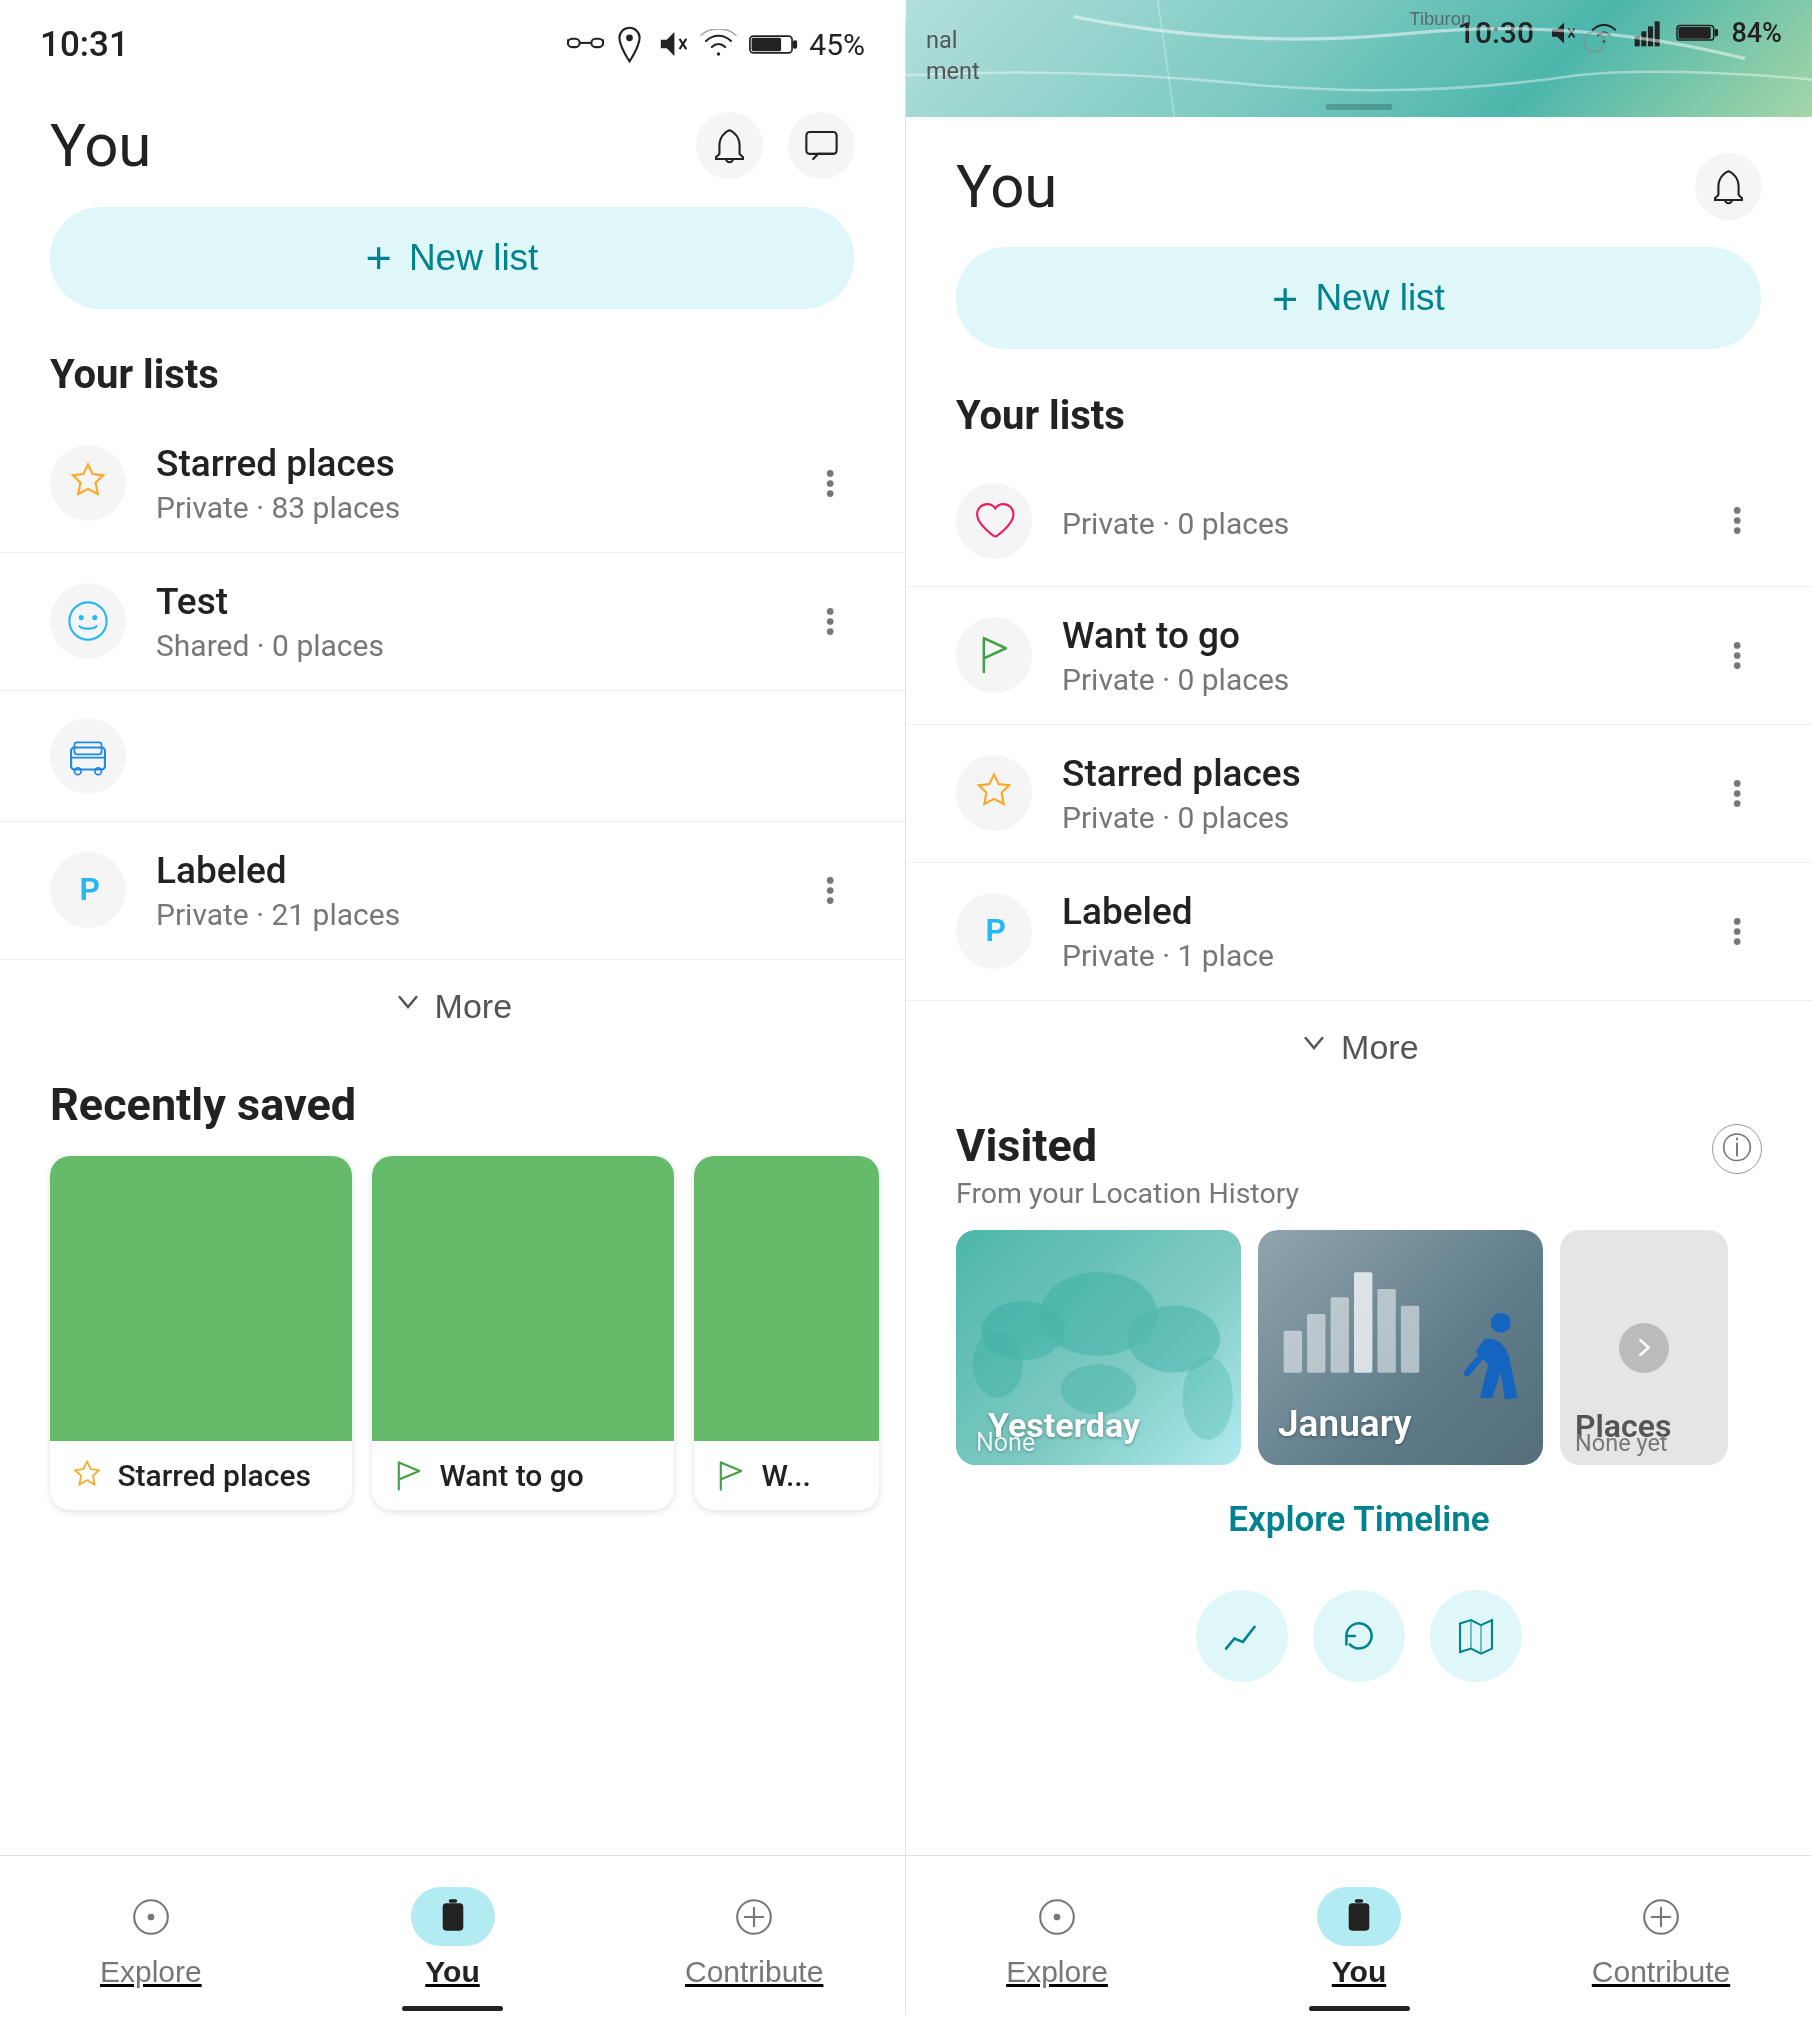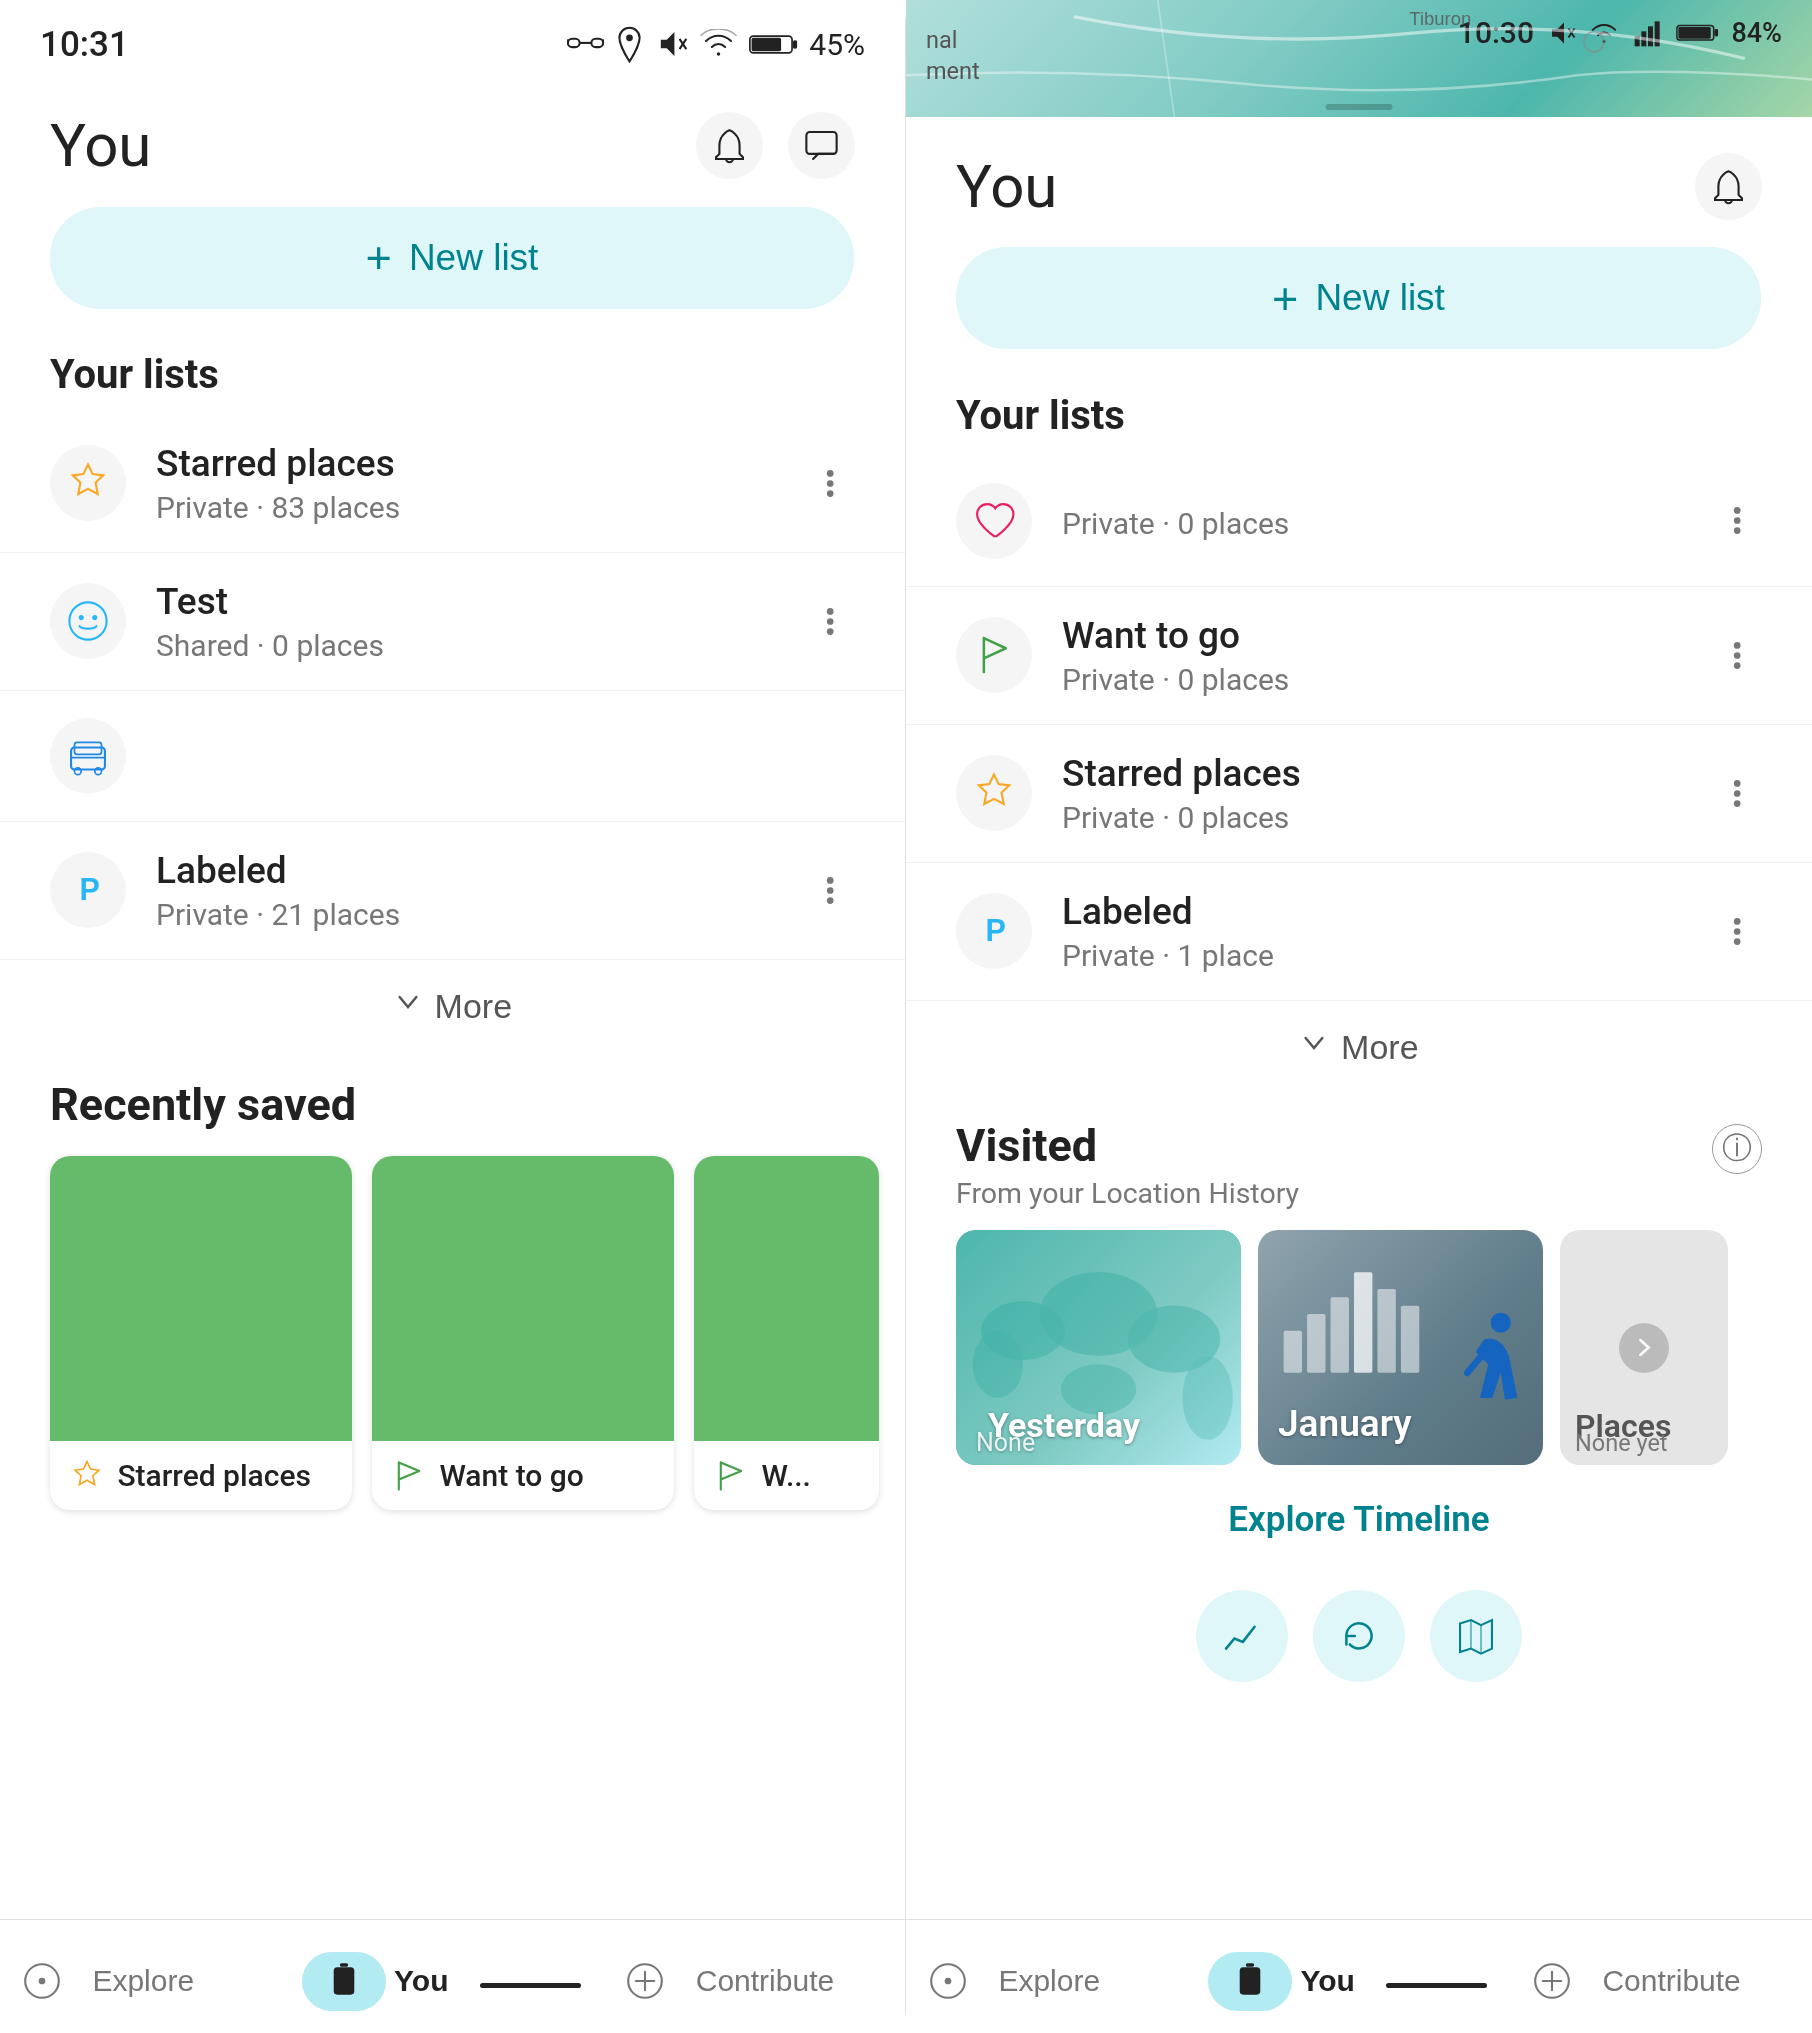--- a/index.html
+++ b/index.html
@@ -248,27 +248,28 @@
     .bottom-nav {
       margin-top: auto;
       display: flex;
       border-top: 0.8px solid #e0e0e0;
       background: #fff;
       padding: 23.5px 0 15px 0;
     }
     .nav-item {
       flex: 1;
       display: flex;
-      flex-direction: row;
+      flex-direction: column;
       align-items: center;
       gap: 8.4px;
       cursor: pointer;
       border: none;
       background: transparent;
       padding: 8.4px 0;
+      text-decoration: underline;
     }
     .nav-item-label {
       font-size: 30px;
       color: #777;
     }
     .nav-item-label.active {
       color: #222;
       font-weight: 600;
     }
     .nav-icon-wrap {

